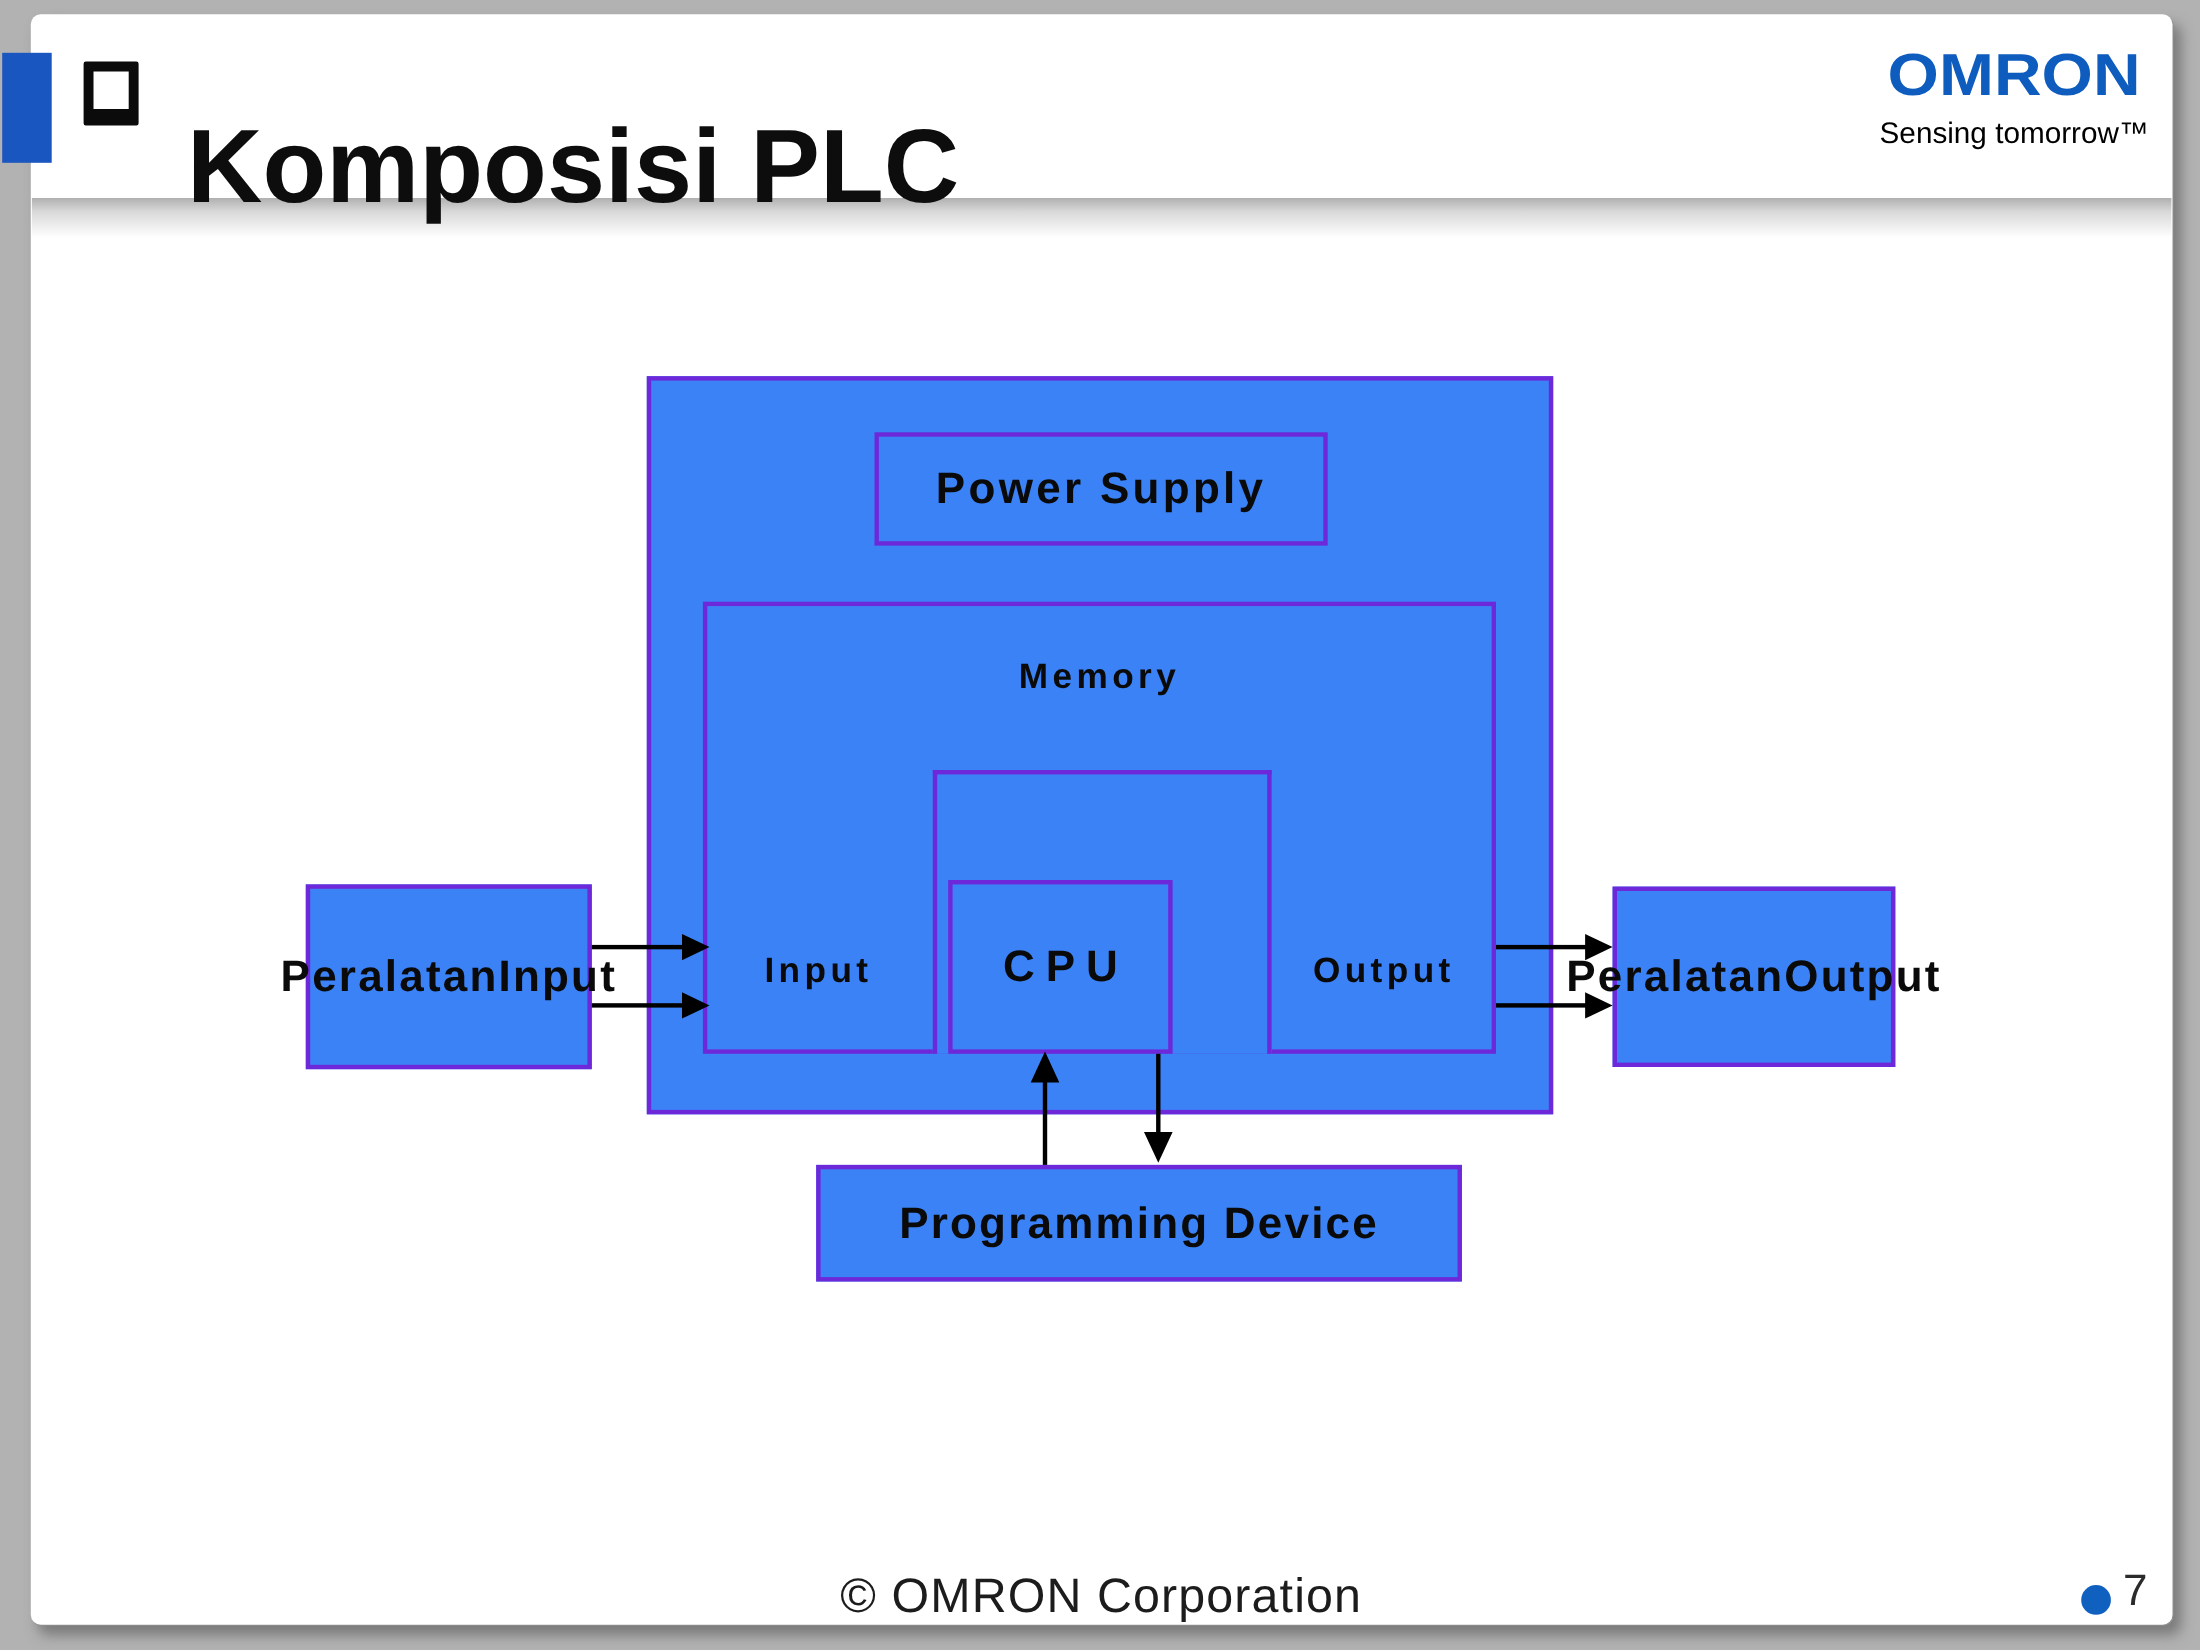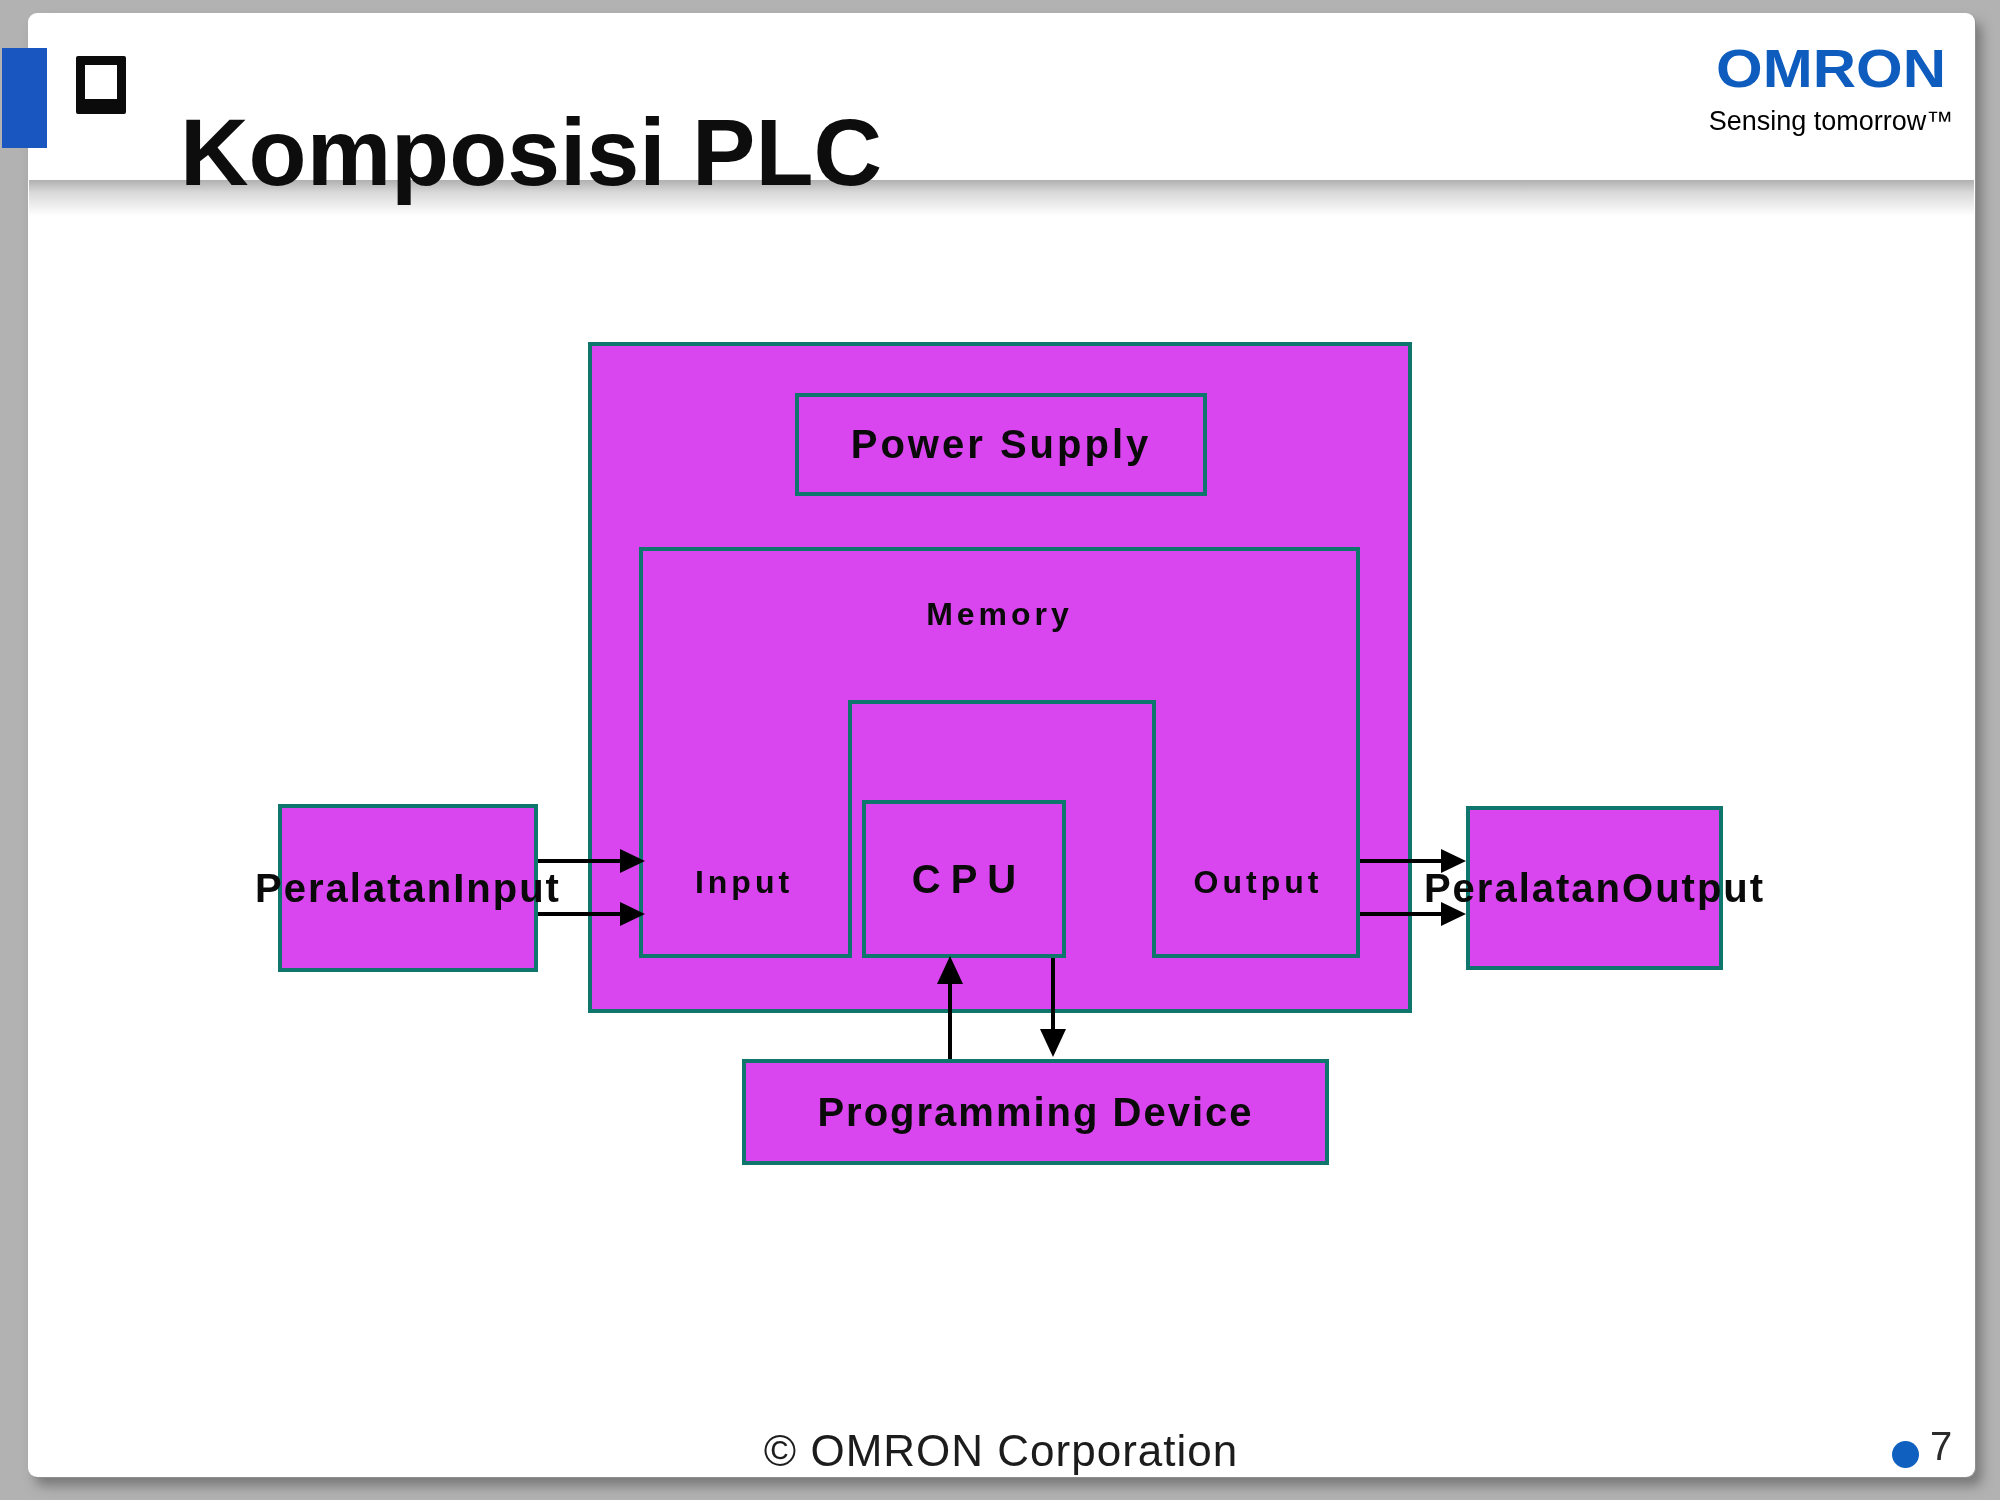--- a/index.html
+++ b/index.html
@@ -27,39 +27,39 @@
     position:absolute;left:2px;top:48px;width:45px;height:100px;
     background:var(--title-bar-blue,#1a56c0);
   }
   
   .bullet{
     position:absolute;left:76px;top:56px;width:50px;height:58px;
     box-sizing:border-box;border:9px solid #0b0b0b;border-bottom-width:15px;
     border-radius:2px;background:#fff;
   }
   .page-title{
-    position:absolute;left:180px;top:36px;height:104px;line-height:104px;
+    position:absolute;left:170px;top:36px;height:104px;line-height:104px;
     font-size:95px;font-weight:bold;color:#0d0d0d;letter-spacing:0px;white-space:nowrap;
   }
   
   .logo{position:absolute;left:1700px;top:40px;width:262px;text-align:center;}
   .logo .brand{
     font-size:60px;font-weight:bold;letter-spacing:0px;
     color:var(--accent-blue,#0e5cbe);
     transform:scaleY(.9);transform-origin:top center;
     line-height:64px;white-space:nowrap;
   }
   .logo .tagline{
     margin-top:2px;font-size:27px;color:#000000;
     letter-spacing:0px;white-space:nowrap;text-align:center;
   }
 
   
   .dbox{
-    position:absolute;box-sizing:border-box;border:4px solid #0f766e;background:#d946ef;text-align:right;
+    position:absolute;box-sizing:border-box;border:4px solid #6d28d9;background:#3b82f6;text-align:right;
   }
   .flexc{display:flex;align-items:center;justify-content:center;}
   .dlabel{
     font-size:40px;font-weight:bold;color:#0a0a0a;letter-spacing:4px;white-space:nowrap;
   }
   .two-line{flex-direction:row;line-height:58px;}
   .floating-label{
     position:absolute;text-align:center;font-size:32px;font-weight:bold;
     color:#0a0a0a;letter-spacing:4px;white-space:nowrap;
   }

